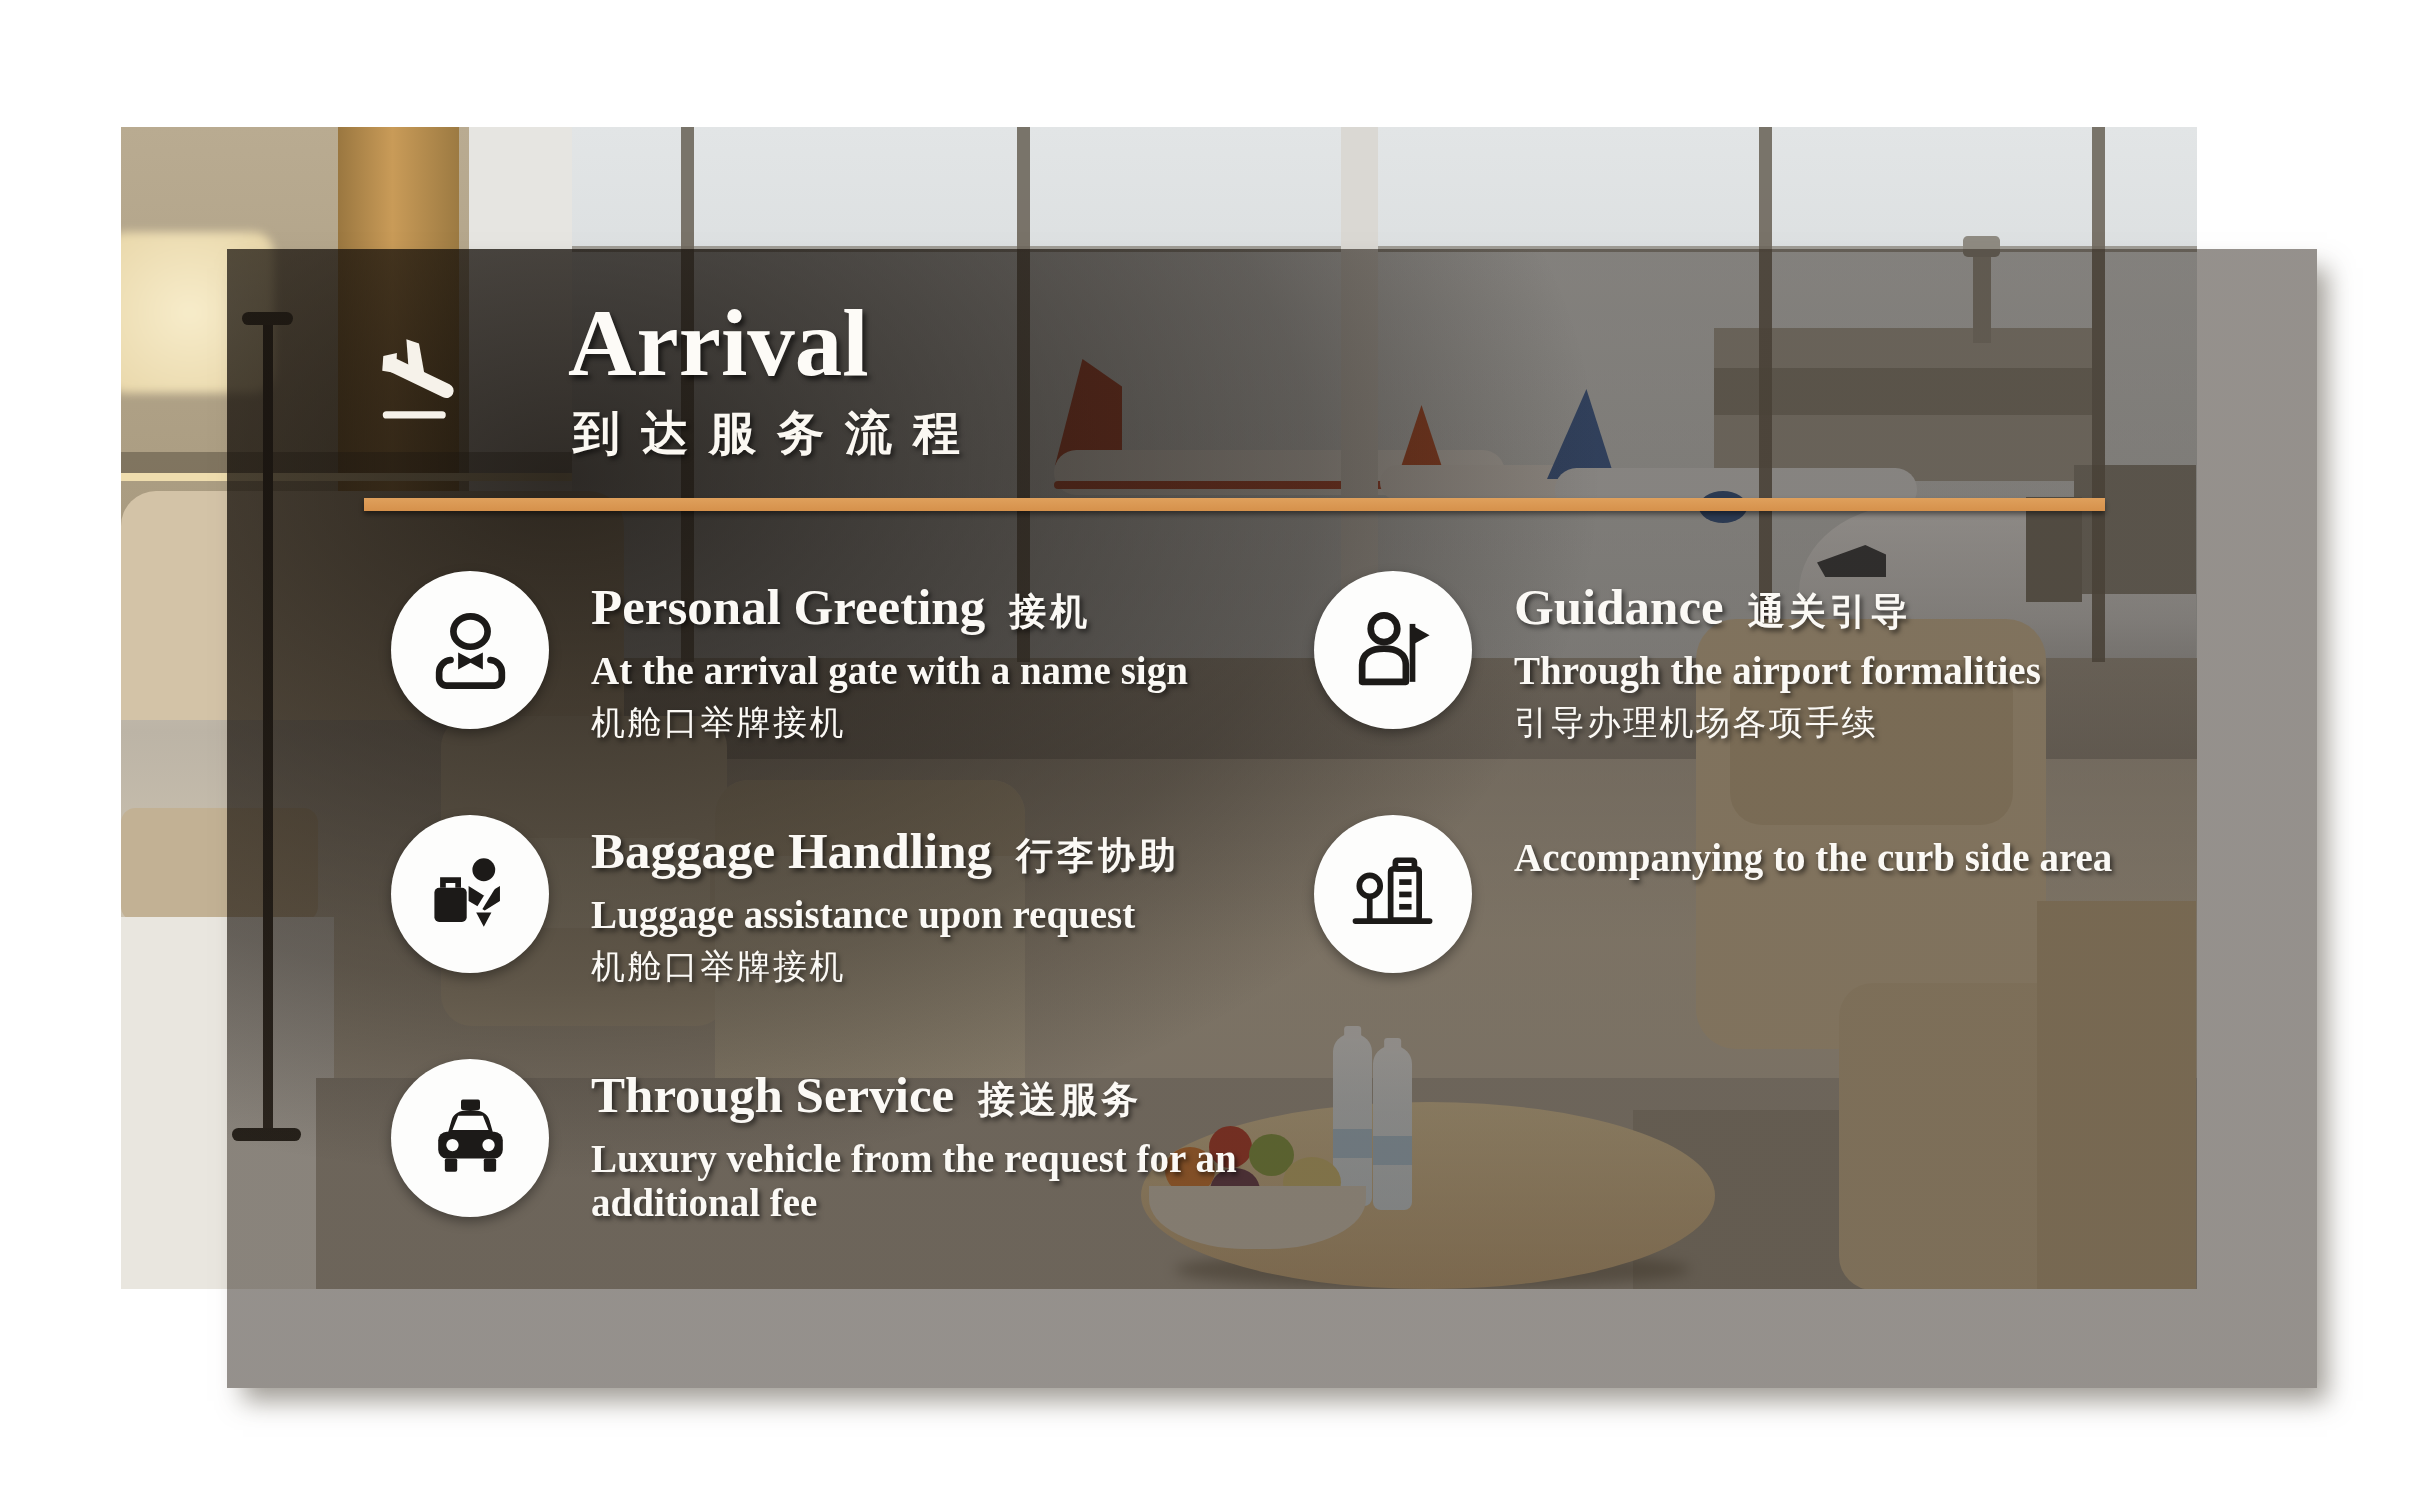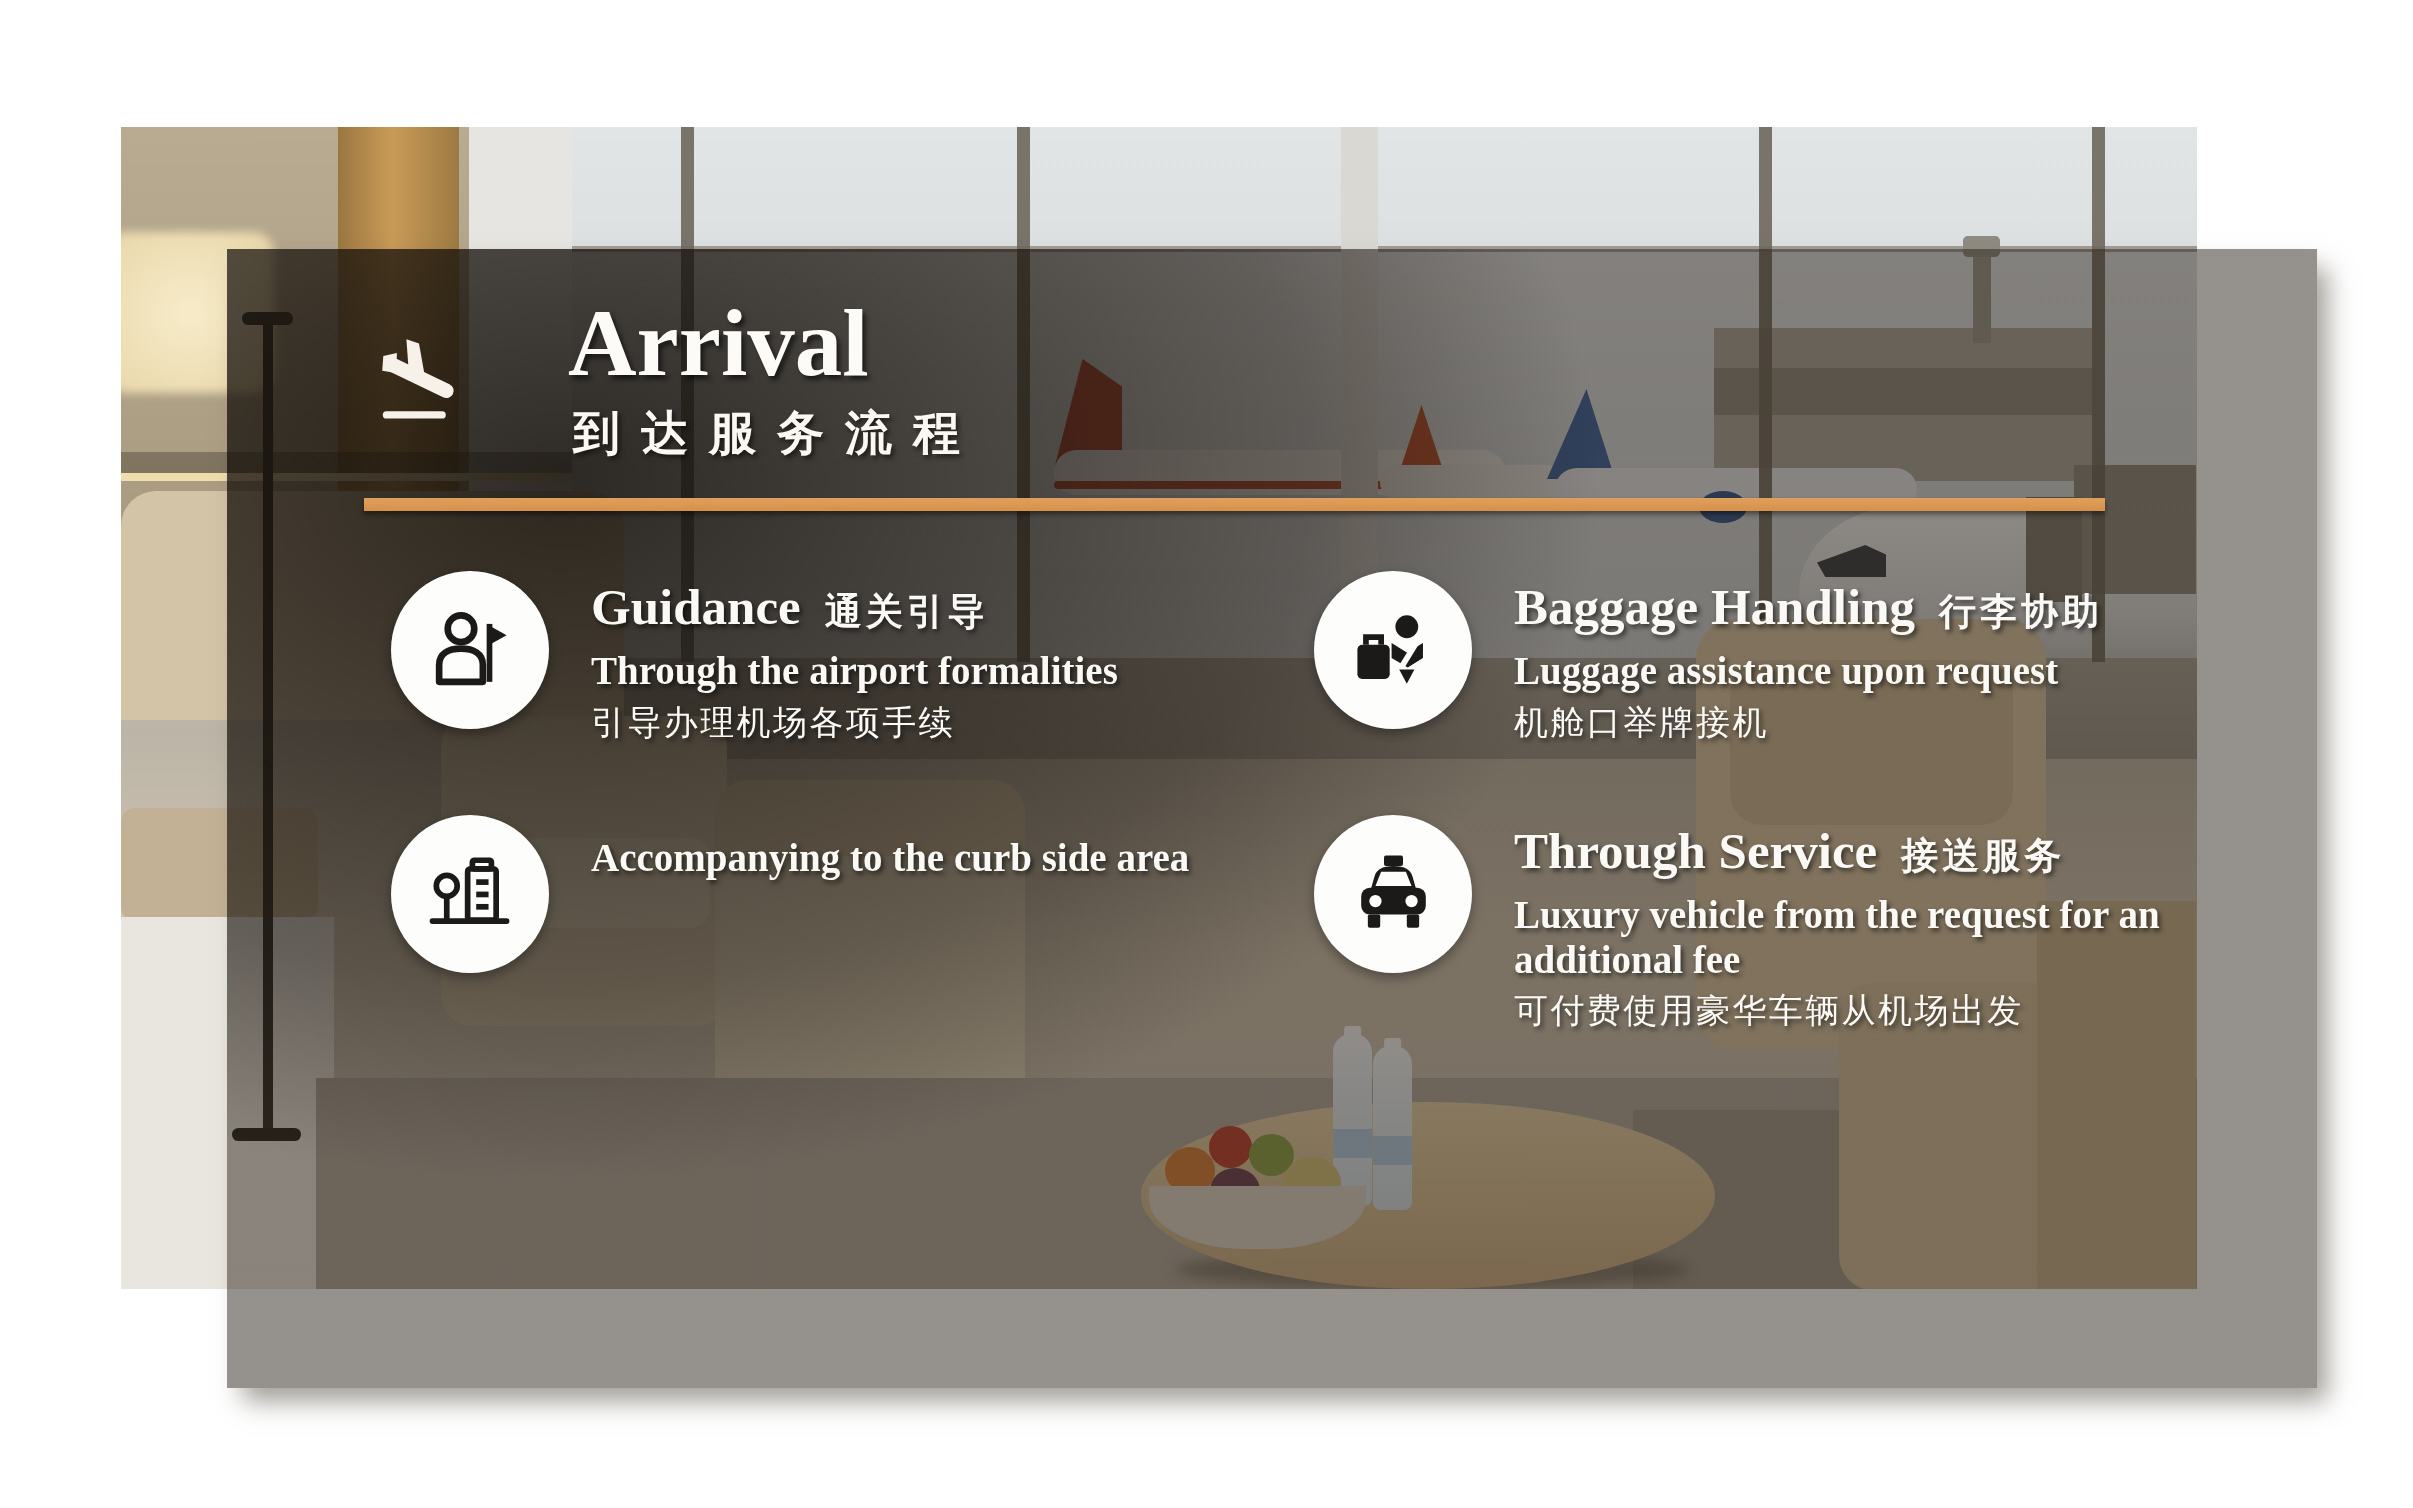--- a/index.html
+++ b/index.html
@@ -184,20 +184,38 @@
         <line x1="14" y1="30" x2="66" y2="55" stroke="#f6f2ea" stroke-width="14" stroke-linecap="round"></line>
         <line x1="9" y1="78" x2="62" y2="78" stroke="#f6f2ea" stroke-width="7" stroke-linecap="round"></line>
       </svg>
     </div>
 
     <div class="slide-title">Arrival</div>
     <div class="slide-subtitle">到达服务流程</div>
     <div class="divider" style="background: linear-gradient(rgb(223, 160, 92), rgb(214, 145, 75));"></div>
 
     <div class="services">
+  <div class="service">
+    <div class="icon-circle">
+      <span>
+              <svg viewBox="0 0 100 100" xmlns="http://www.w3.org/2000/svg" fill="none" stroke="#1c1a18">
+    <ellipse cx="50" cy="30" rx="18" ry="16" stroke-width="7"></ellipse>
+    <path d="M29 60 a13 13 0 0 0 -12 13 v6 a8 8 0 0 0 8 8 h50 a8 8 0 0 0 8 -8 v-6 a13 13 0 0 0 -12 -13" stroke-width="7" stroke-linecap="round"></path>
+    <polygon points="37,52 50,59 63,52 63,70 50,63 37,70" fill="#1c1a18" stroke="none"></polygon>
+  </svg>
+            </span>
+    </div>
+    <div class="service-text">
+      <div class="service-title">
+        <span>Personal Greeting</span><span class="zh">接机</span>
+      </div>
+      <div class="service-desc">At the arrival gate with a name sign</div>
+      <div class="service-desc-zh">机舱口举牌接机</div>
+    </div>
+  </div>
 
   <div class="service">
     <div class="icon-circle">
       <span>
               <svg viewBox="0 0 100 100" xmlns="http://www.w3.org/2000/svg" fill="none" stroke="#1c1a18">
     <circle cx="40" cy="27" r="14" stroke-width="7"></circle>
     <path d="M17 83 v-18 c0-12 10-17 23-17 s23 5 23 17 v18 z" stroke-width="7" stroke-linejoin="round"></path>
     <line x1="70" y1="22" x2="70" y2="83" stroke-width="6"></line>
     <polygon points="70,24 88,34 70,44" fill="#1c1a18" stroke="none"></polygon>
   </svg>
@@ -267,19 +285,18 @@
     <rect x="23" y="72" width="13" height="14" rx="2"></rect>
     <rect x="64" y="72" width="13" height="14" rx="2"></rect>
   </svg>
             </span>
     </div>
     <div class="service-text">
       <div class="service-title">
         <span>Through Service</span><span class="zh">接送服务</span>
       </div>
       <div class="service-desc">Luxury vehicle from the request for an additional fee</div>
-      <div class="service-desc-zh">可付费使用豪华车辆从机场出发</div>
     </div>
   </div>
 </div>
   </div>
 </div>
 
 
 </body></html>

